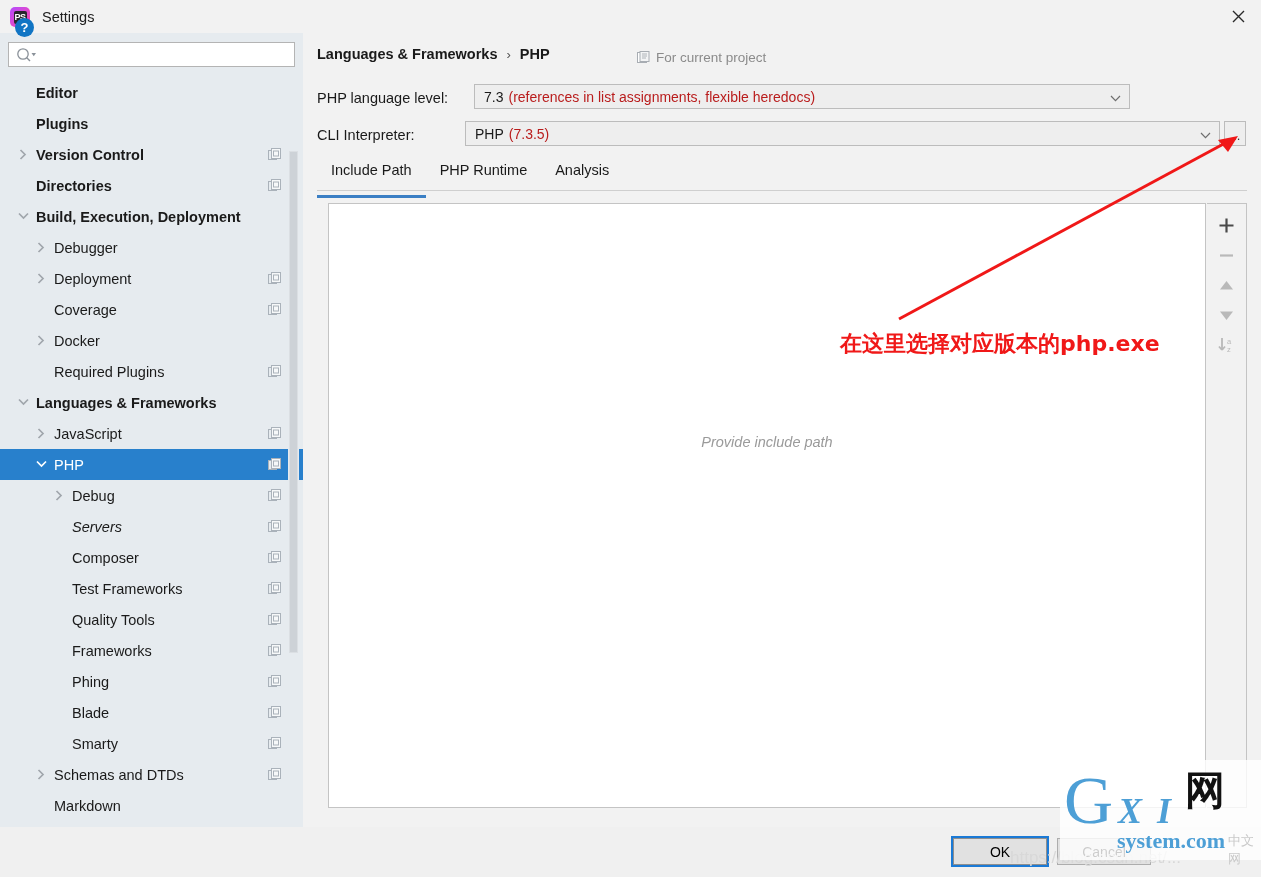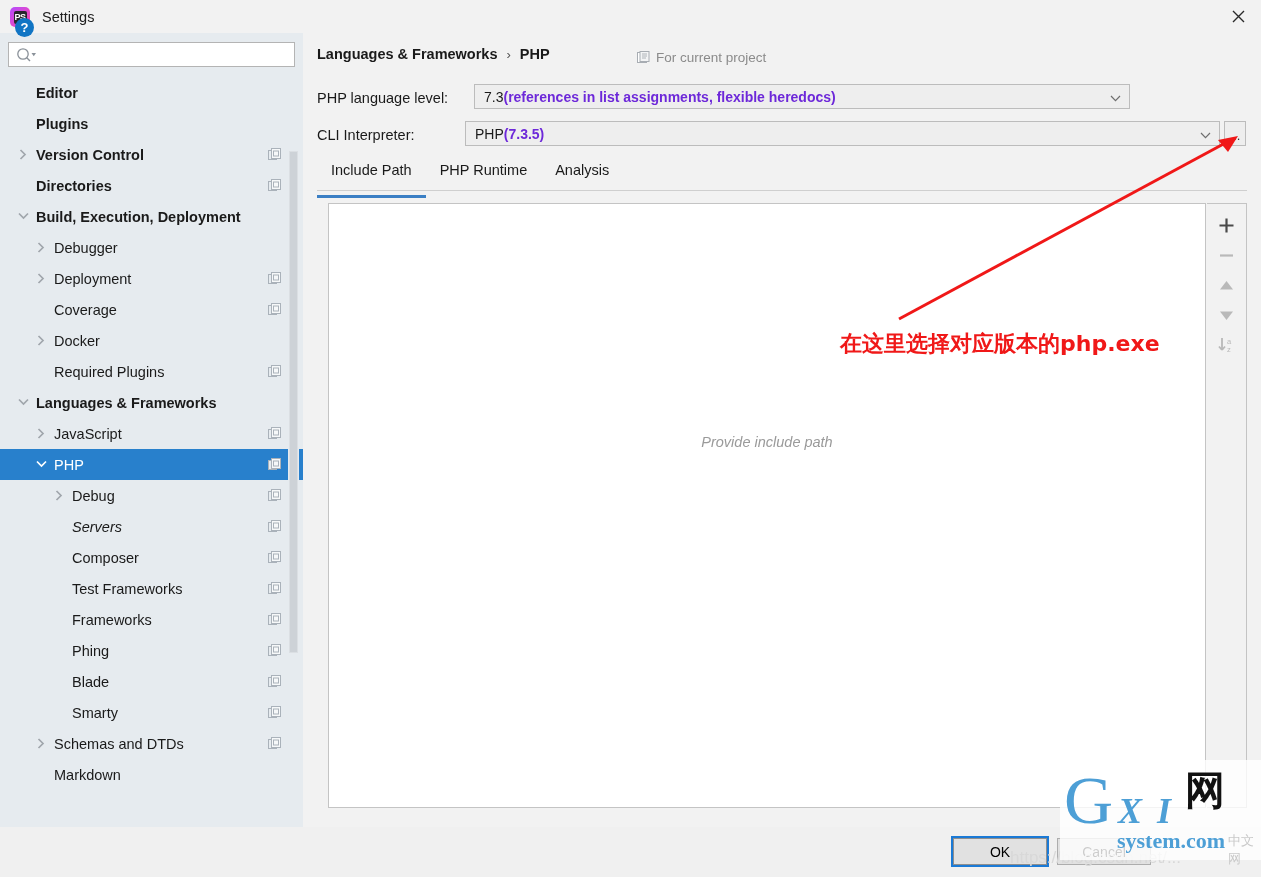--- a/index.html
+++ b/index.html
@@ -150,21 +150,21 @@
   .combo {
     position: absolute;
     box-sizing: border-box;
     background: #eeeeee;
     border: 1px solid #bcbcbc;
     display: flex; align-items: center;
     font-size: 14px;
     cursor: default;
   }
   .combo .val { margin-left: 9px; color: #1a1a1a; }
-  .combo .hint { color: #6d28d9; font-weight: bold; }
+  .combo .hint { margin-left: 5px; color: #b91c1c; }
   .combo .chev {
     position: absolute; right: 8px; top: 50%;
     transform: translateY(-50%);
   }
   .browse-btn {
     position: absolute;
     box-sizing: border-box;
     width: 22px; height: 25px;
     background: #eeeeee;
     border: 1px solid #bcbcbc;
@@ -498,20 +498,28 @@
         </div>
         <div class="tree-item">
           <span class="tree-label" style="left: 72px;">Test Frameworks</span>
           <span class="copy-icon"><svg width="13" height="13" viewBox="0 0 13 13">
               <rect x="0.5" y="2.5" width="8" height="9" stroke="#aab2ba" fill="#e6ebef" stroke-width="1"></rect>
               <rect x="3.5" y="0.5" width="9" height="10" stroke="#aab2ba" fill="#f6f8f9" stroke-width="1"></rect>
               <rect x="5.5" y="3" width="5" height="5" stroke="#aab2ba" fill="none" stroke-width="1"></rect>
             </svg></span>
         </div>
         <div class="tree-item">
+          <span class="tree-label" style="left: 72px;">Quality Tools</span>
+          <span class="copy-icon"><svg width="13" height="13" viewBox="0 0 13 13">
+              <rect x="0.5" y="2.5" width="8" height="9" stroke="#aab2ba" fill="#e6ebef" stroke-width="1"></rect>
+              <rect x="3.5" y="0.5" width="9" height="10" stroke="#aab2ba" fill="#f6f8f9" stroke-width="1"></rect>
+              <rect x="5.5" y="3" width="5" height="5" stroke="#aab2ba" fill="none" stroke-width="1"></rect>
+            </svg></span>
+        </div>
+        <div class="tree-item">
           <span class="tree-label" style="left: 72px;">Frameworks</span>
           <span class="copy-icon"><svg width="13" height="13" viewBox="0 0 13 13">
               <rect x="0.5" y="2.5" width="8" height="9" stroke="#aab2ba" fill="#e6ebef" stroke-width="1"></rect>
               <rect x="3.5" y="0.5" width="9" height="10" stroke="#aab2ba" fill="#f6f8f9" stroke-width="1"></rect>
               <rect x="5.5" y="3" width="5" height="5" stroke="#aab2ba" fill="none" stroke-width="1"></rect>
             </svg></span>
         </div>
         <div class="tree-item">
           <span class="tree-label" style="left: 72px;">Phing</span>
           <span class="copy-icon"><svg width="13" height="13" viewBox="0 0 13 13">

